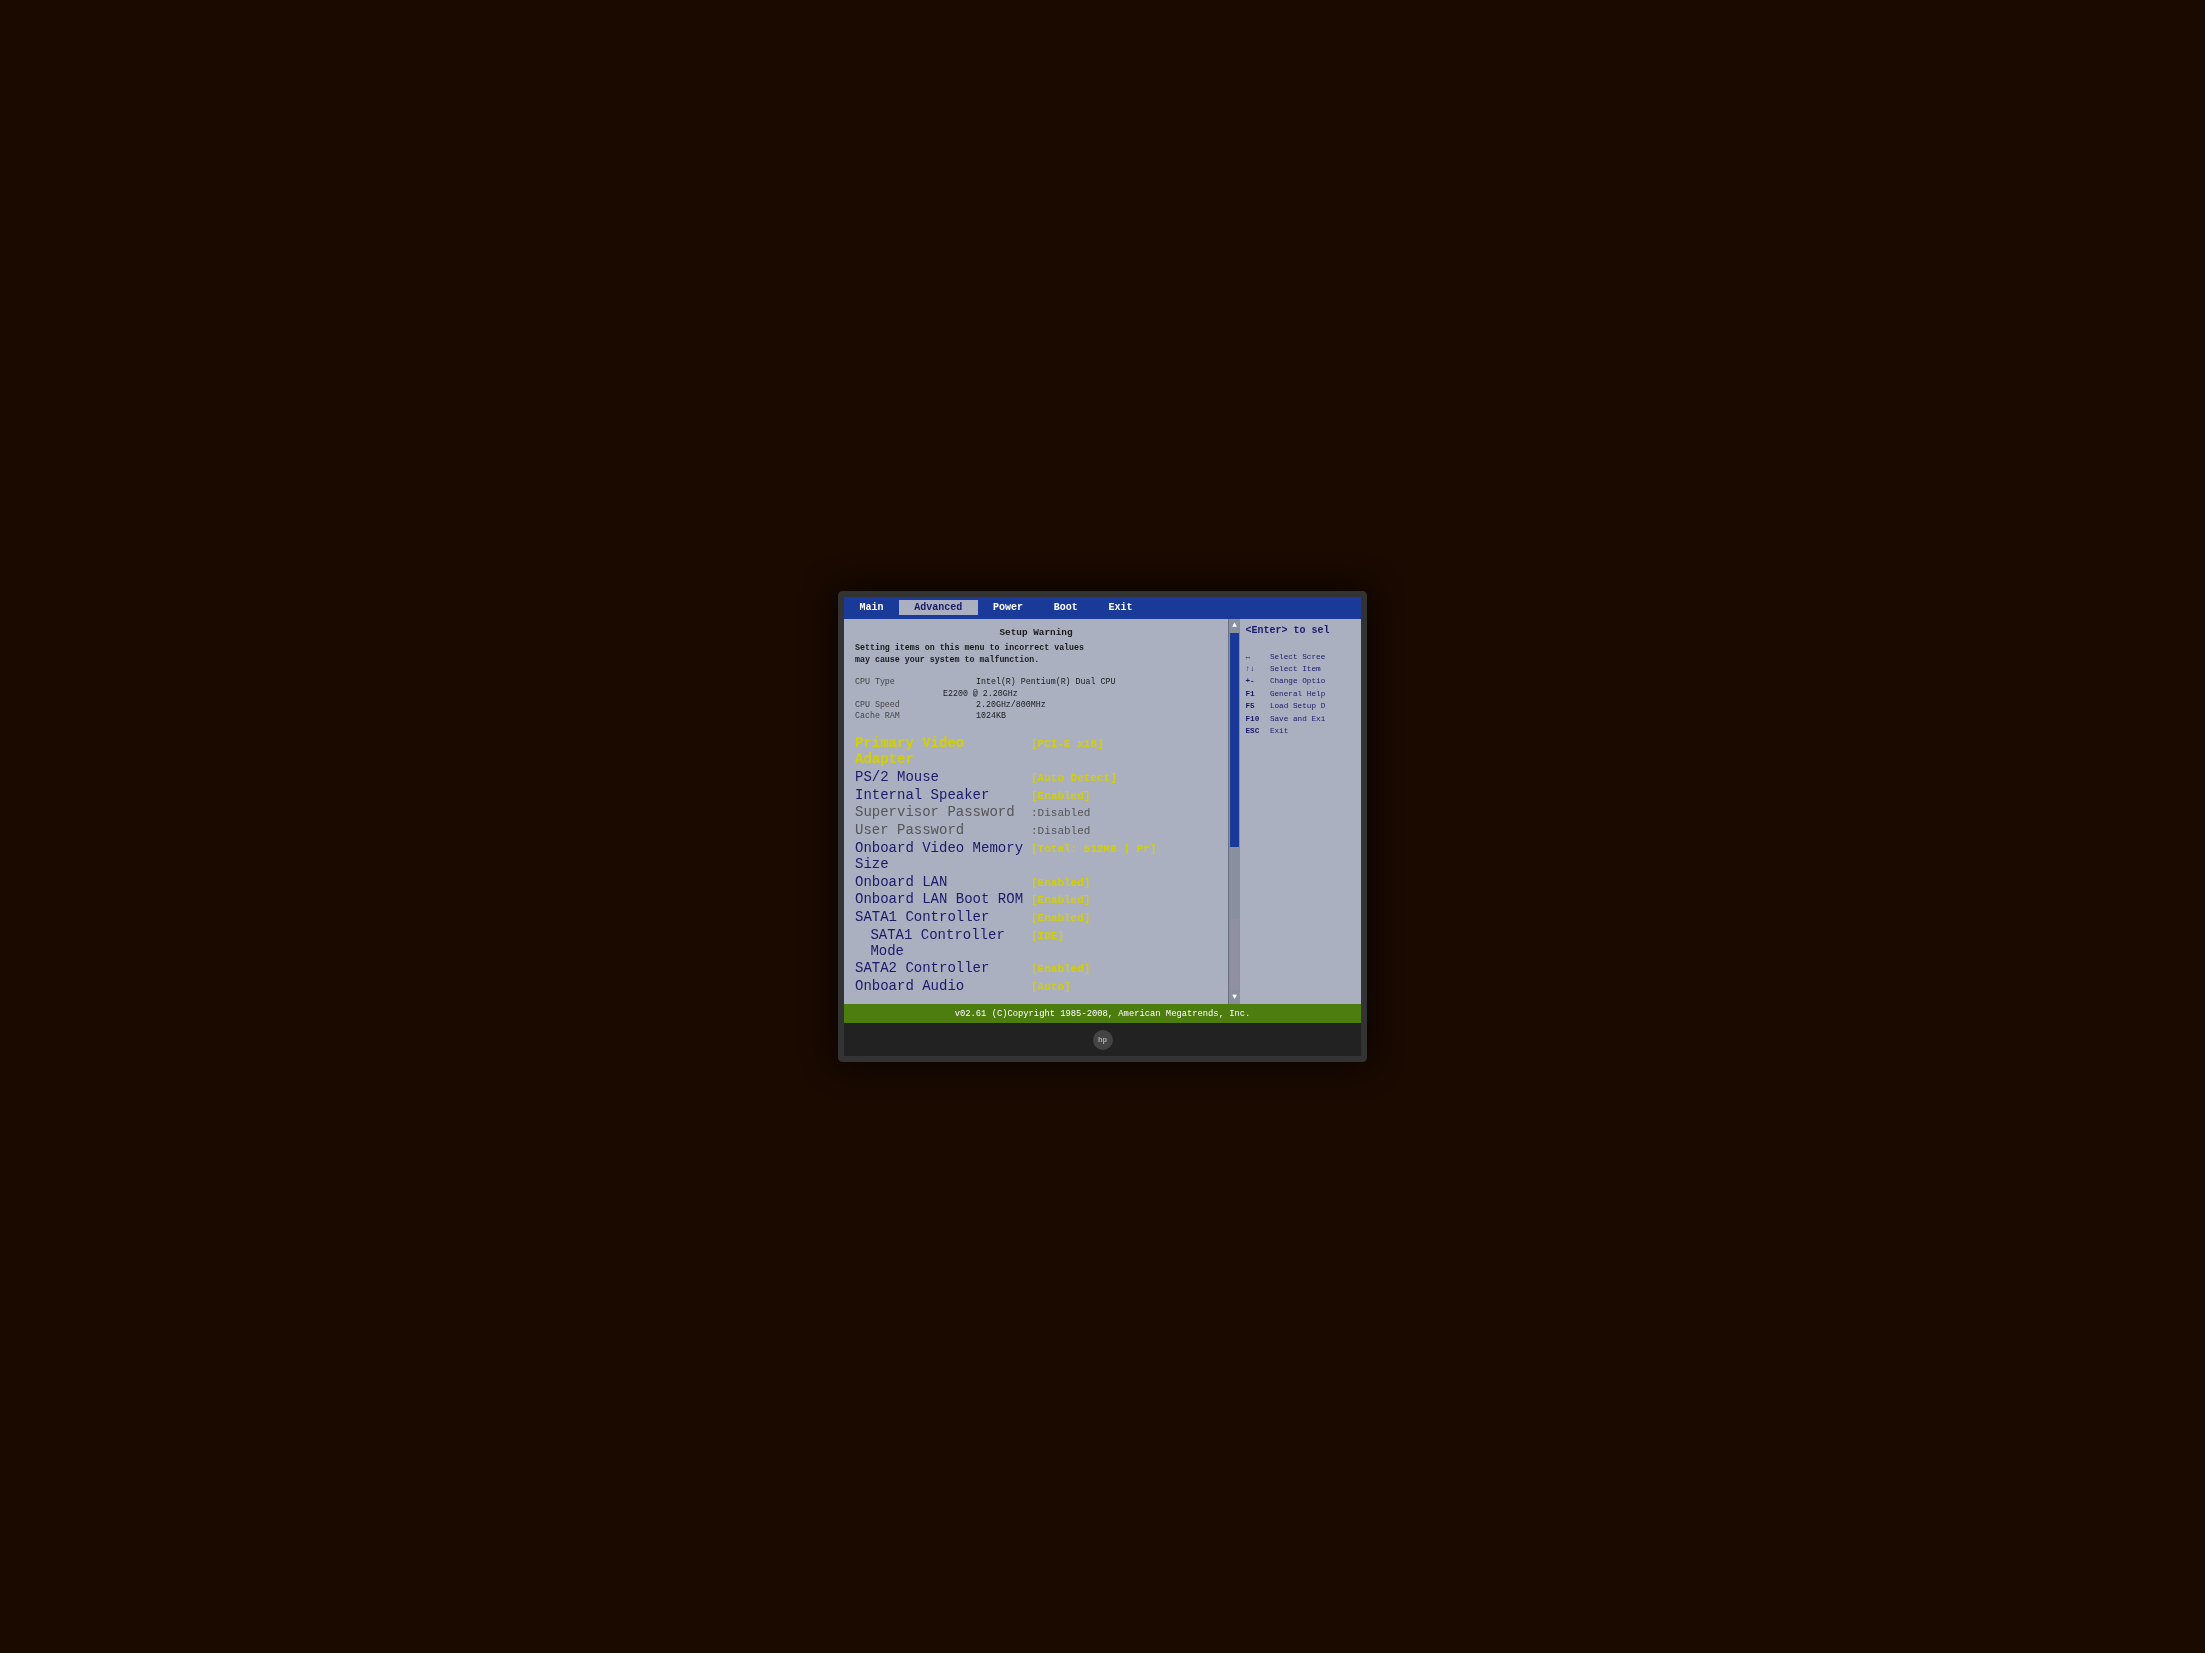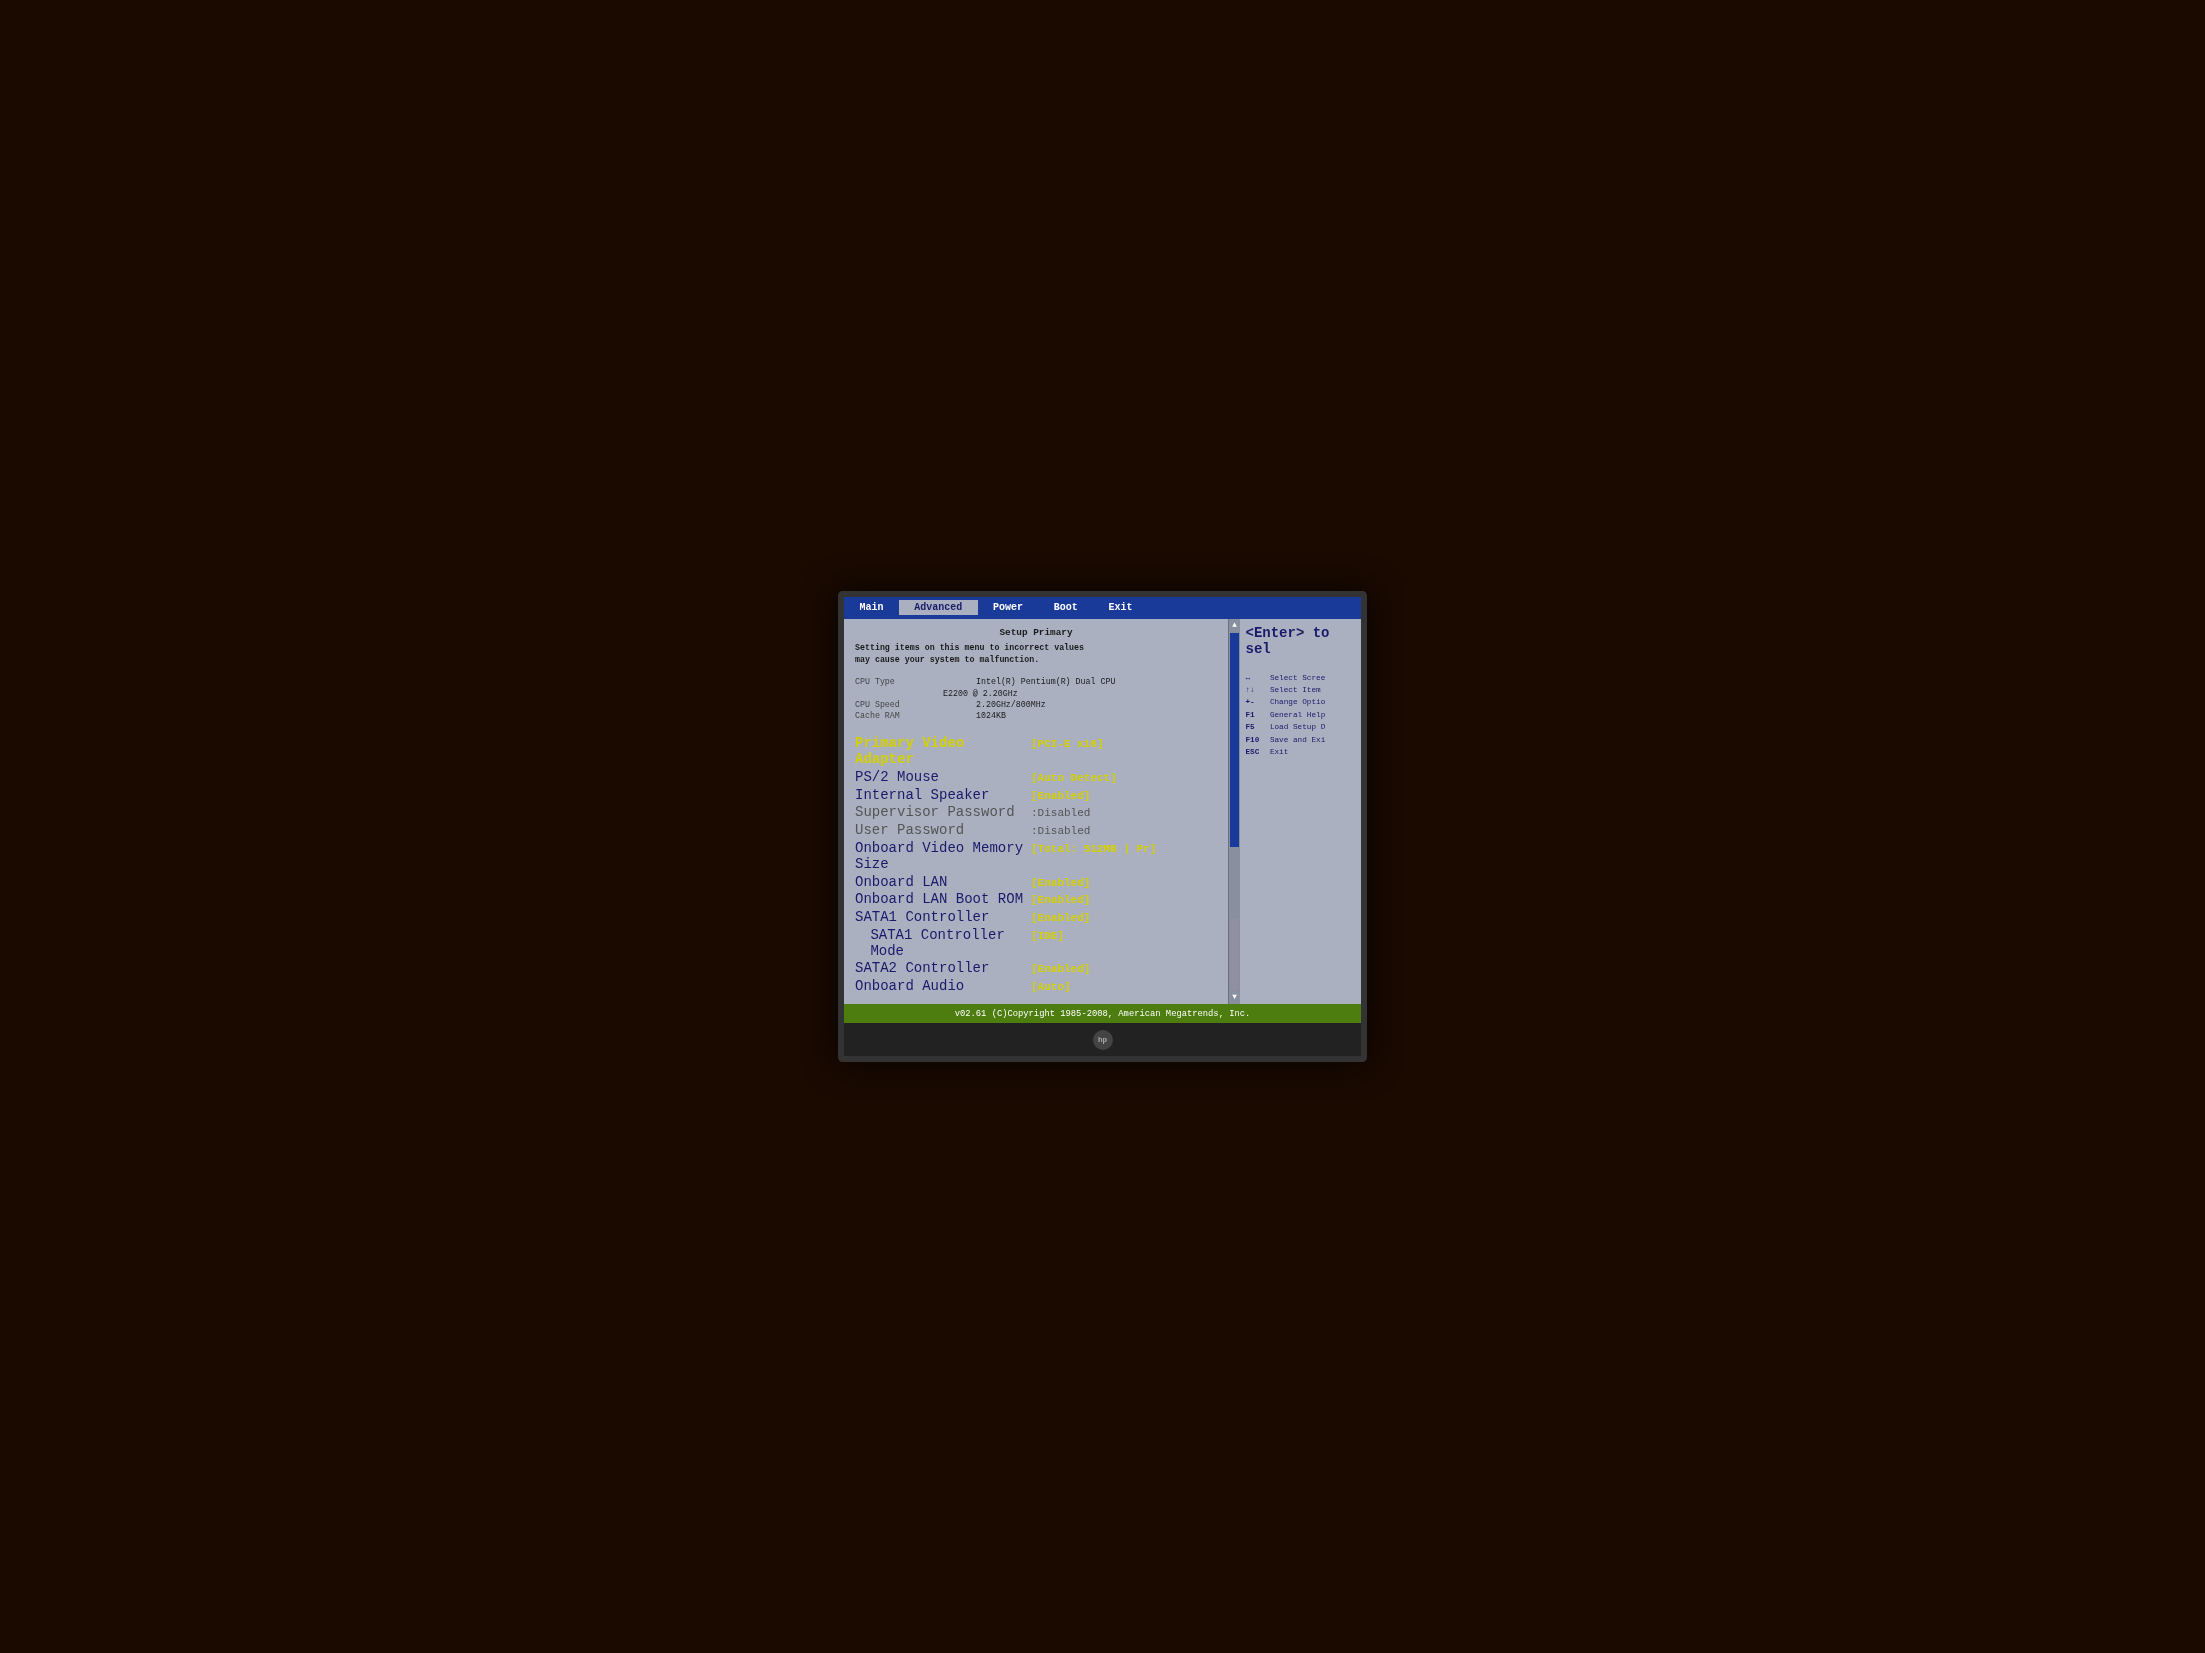--- a/index.html
+++ b/index.html
@@ -110,21 +110,21 @@
     .help-panel {
       width: 121px;
       padding: 6.6px 5.5px;
       background: #aab0c0;
       font-size: 8.3px;
       color: #1a1a6a;
       font-family: 'Courier New', Courier, monospace;
     }
 
     .help-enter {
-      font-size: 14px;
+      font-size: 10px;
       color: #1a1a6a;
       margin-bottom: 16.5px;
       font-weight: bold;
     }
 
     .help-item {
       display: flex;
       gap: 4.4px;
       margin-bottom: 4.4px;
       font-size: 7.7px;
@@ -278,21 +278,21 @@
       <div class="menu-item active">Advanced</div>
       <div class="menu-item">Power</div>
       <div class="menu-item">Boot</div>
       <div class="menu-item">Exit</div>
     </div>
 
     <div class="content-area">
 
       <div class="main-panel">
 
-        <div class="warning-title">Setup Primary</div>
+        <div class="warning-title">Setup Warning</div>
         <div class="warning-text">
           <span>Setting items on this menu to incorrect values</span><br>
           <span>may cause your system to malfunction.</span>
         </div>
 
         <div class="info-row">
           <span class="info-label">CPU Type</span>
           <span class="info-value">Intel(R) Pentium(R) Dual  CPU</span>
         </div>
         <div class="info-value-line2">E2200  @ 2.20GHz</div>

